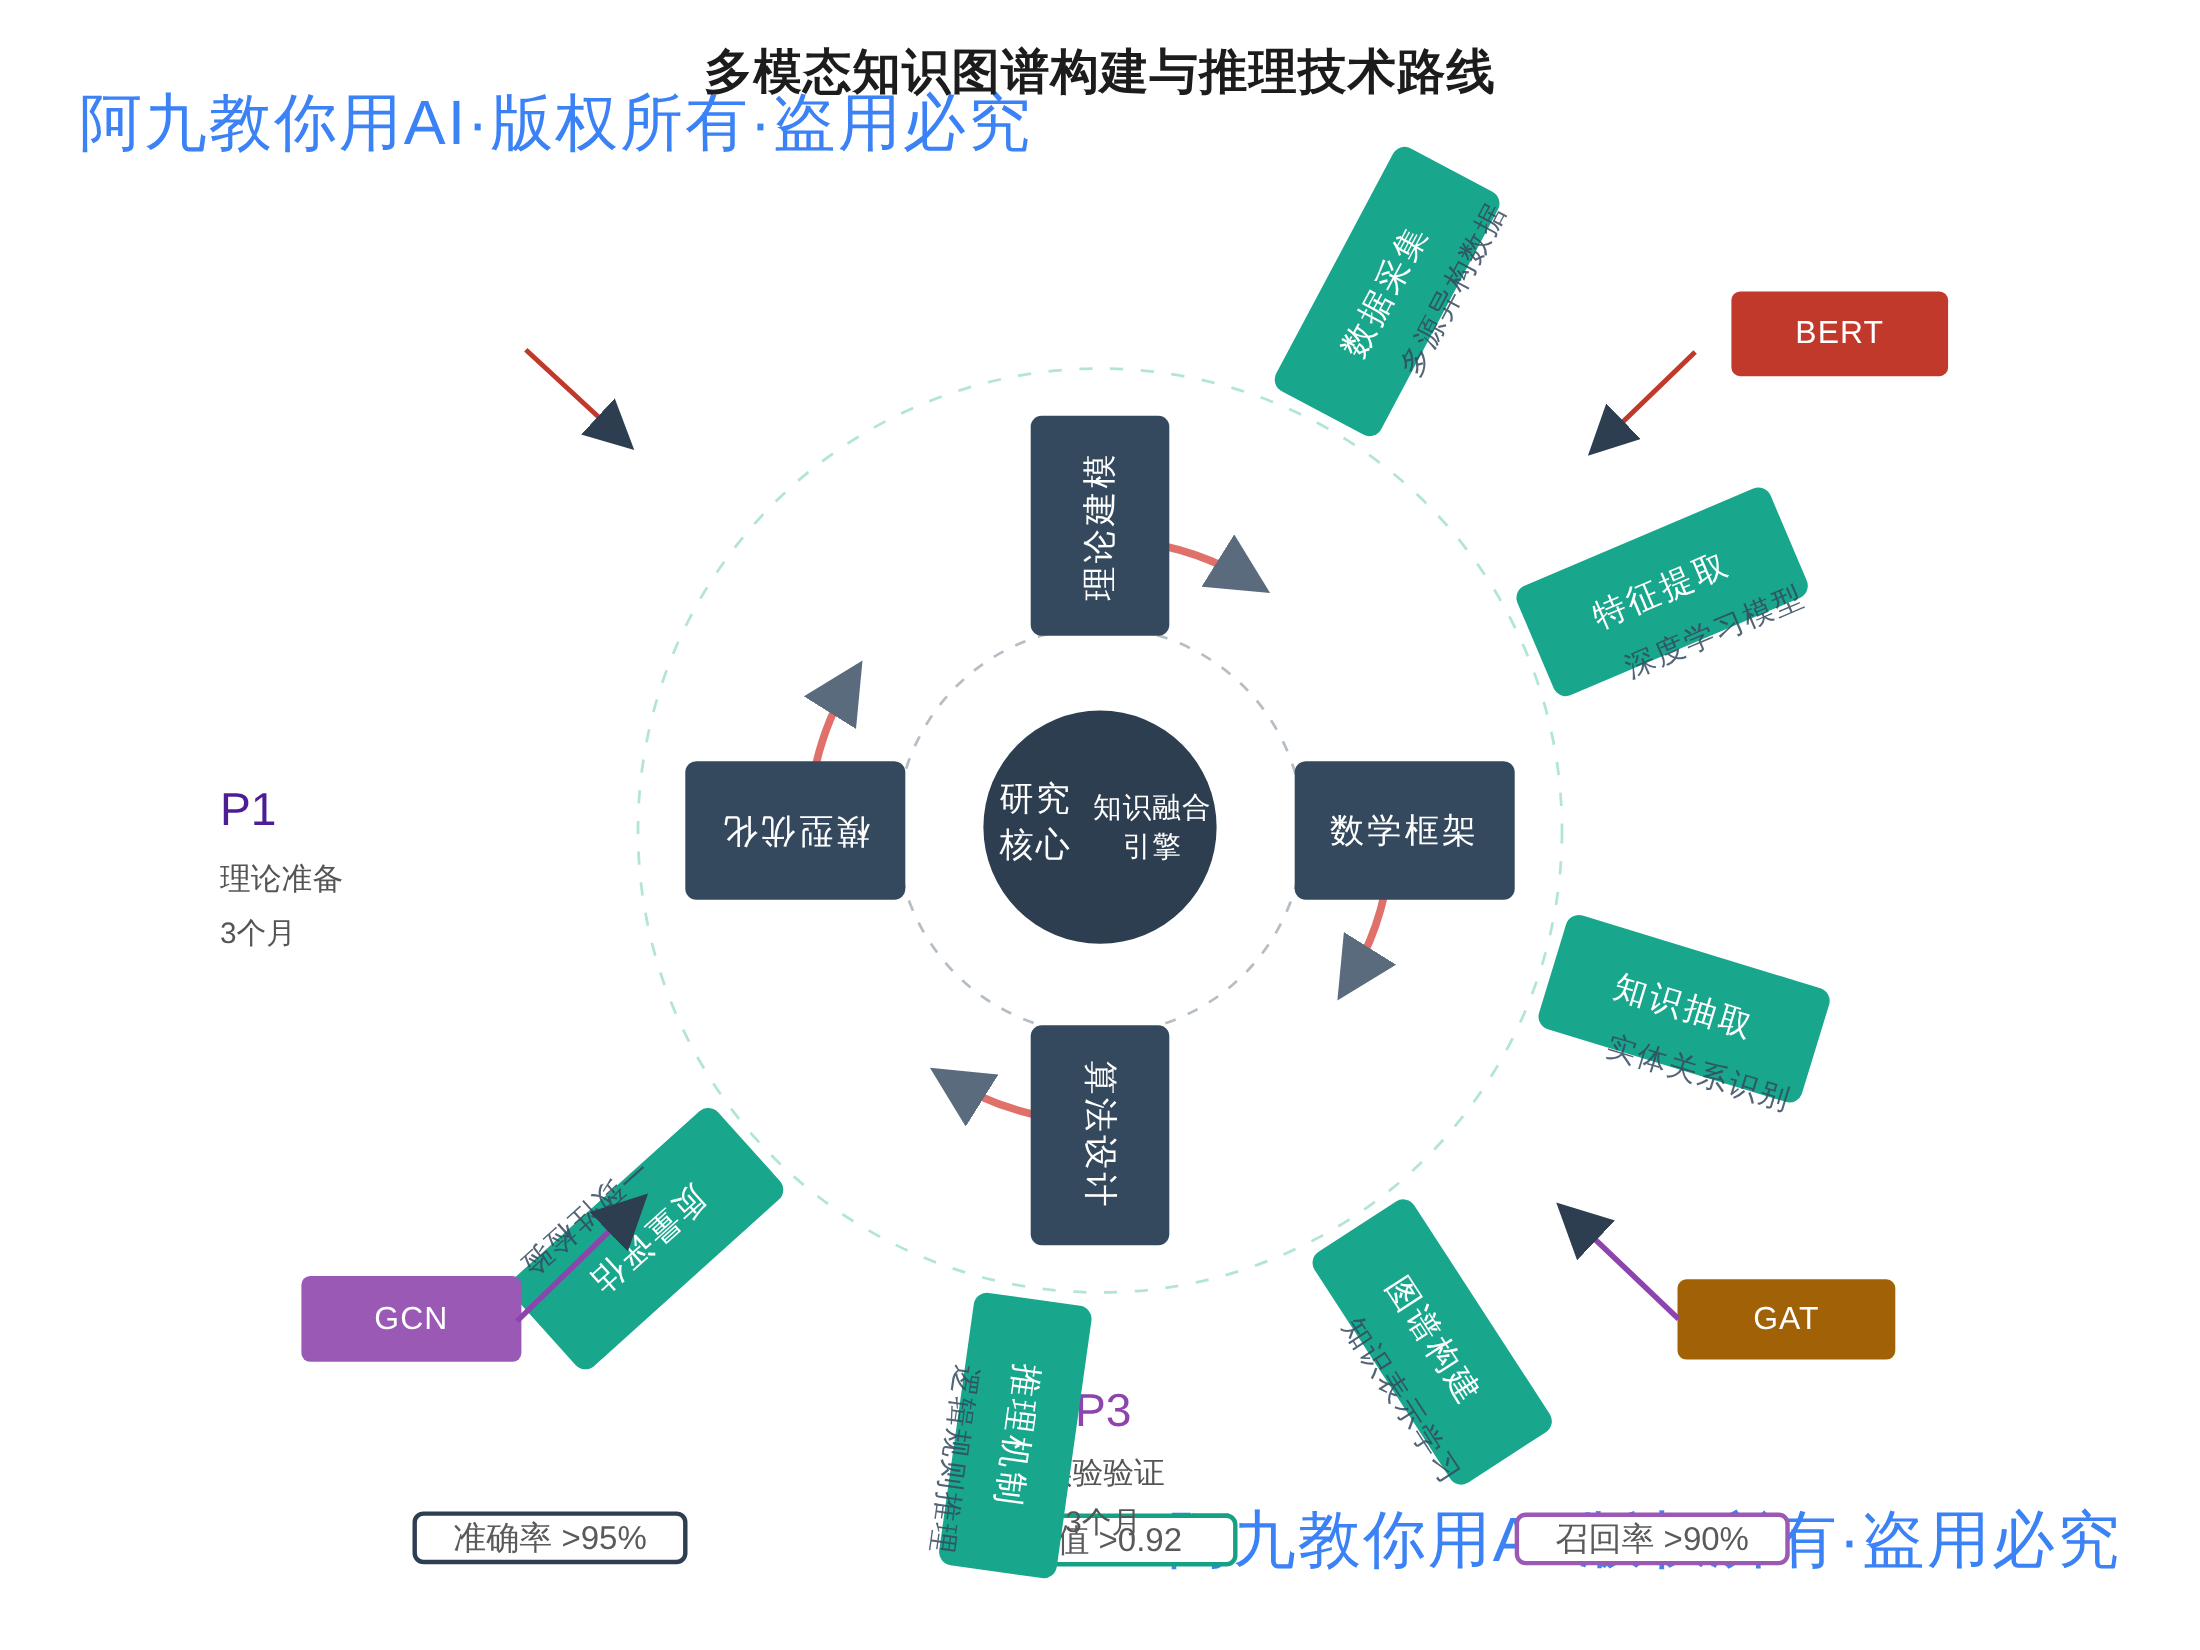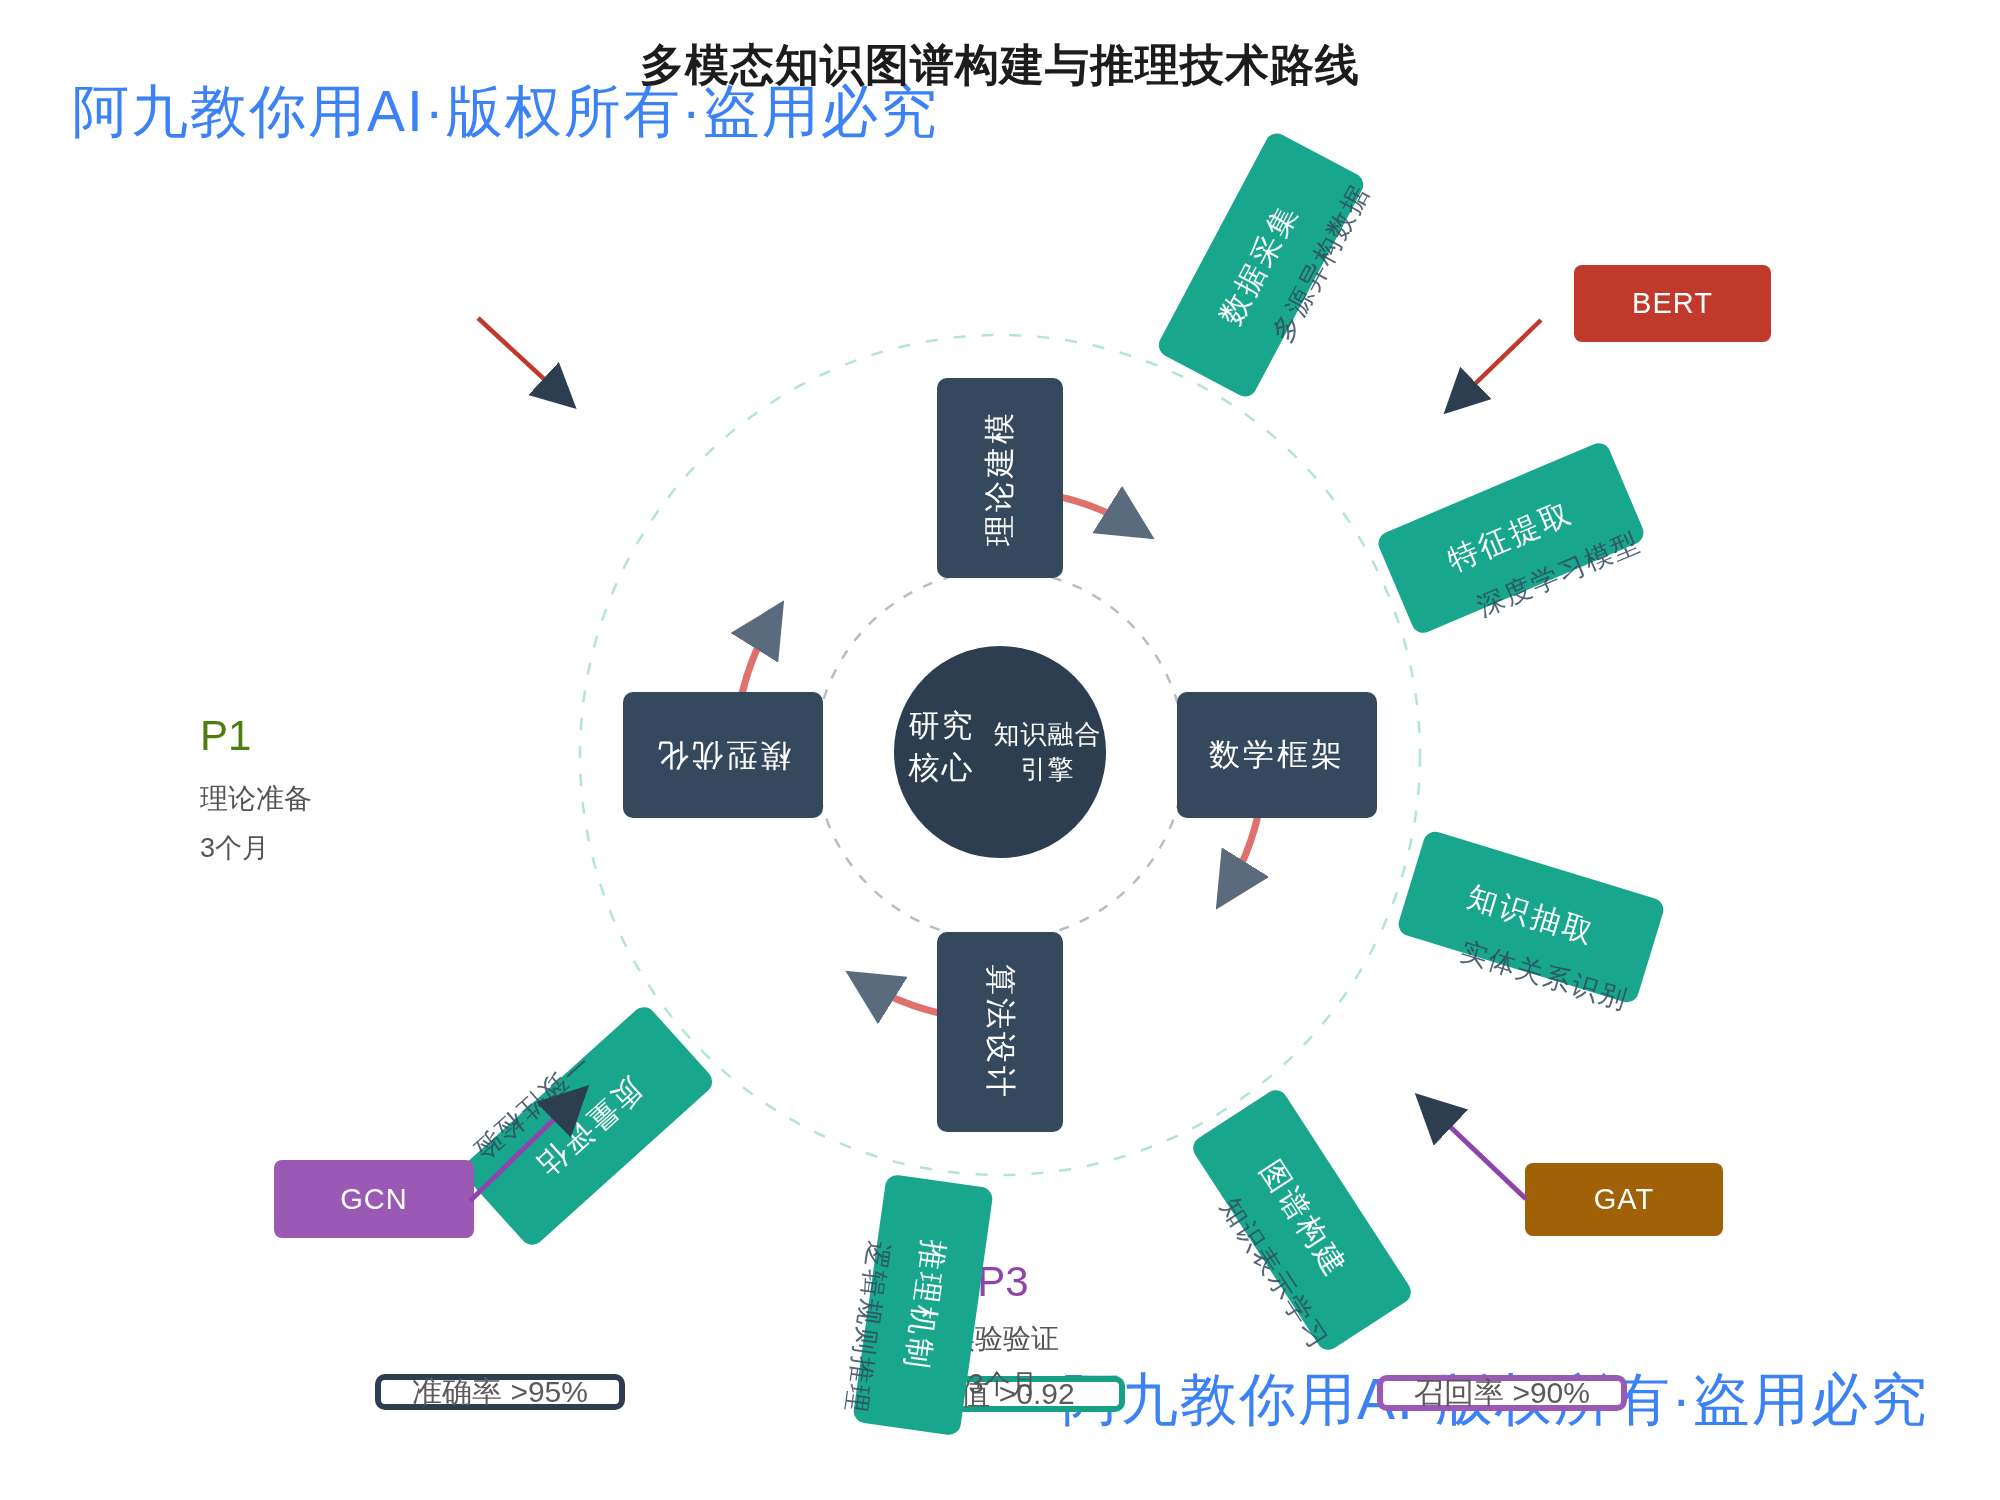--- a/index.html
+++ b/index.html
@@ -40,23 +40,23 @@
 
   
   .phase{position:absolute;}
   .phase .pid{font-size:42px;margin-bottom:20px;}
   .phase .pname{font-size:28px;color:#555;margin-bottom:12px;}
   .phase .pdur{font-size:27px;color:#555;}
   .phase.right{text-align:right;}
   .phase.center{text-align:center;}
 
   
-  .badge{position:absolute;width:250px;height:36px;border-radius:10px;background:#fff;
+  .badge{position:absolute;width:250px;height:48px;border-radius:10px;background:#fff;
          display:flex;align-items:center;justify-content:center;font-size:30px;color:#5a5a5a;
-         border:6px solid #15803d;box-sizing:border-box;white-space:nowrap;}
+         border:4px solid #15803d;box-sizing:border-box;white-space:nowrap;}
 </style>
 </head>
 <body>
 
 <div id="canvas">
 
   <svg class="layer" width="2000" height="1500">
     <defs>
       <marker id="ah-gray" viewBox="0 0 10 10" refX="7" refY="5" markerWidth="8" markerHeight="8" orient="auto-start-reverse">
         <path d="M0,0 L10,5 L0,10 z" fill="#5a6b7d"></path>
@@ -77,21 +77,21 @@
     <span>准确率 &gt;95%</span>
   </div>
   <div class="badge" style="left:875px;top:1376px;border-color:#16a085;">
     <span>F1值 &gt;0.92</span>
   </div>
   <div class="badge" style="left:1377px;top:1375px;border-color:#9b59b6;">
     <span>召回率 &gt;90%</span>
   </div>
 
   <div class="phase" style="left:200px;top:712px;">
-    <div class="pid" style="color:#4d7c0f;">P1</div>
+    <div class="pid" style="color:#4c1d95;">P1</div>
     <div class="pname">理论准备</div>
     <div class="pdur">3个月</div>
   </div>
   <div class="phase center" style="left:903px;top:1258px;width:200px;">
     <div class="pid" style="color:#8e44ad;margin-bottom:14px;">P3</div>
     <div class="pname" style="margin-bottom:8px;">实验验证</div>
     <div class="pdur">3个月</div>
   </div>
 
   <div class="spoke" style="left:1261px;top:265px;--rot:-62deg;">

